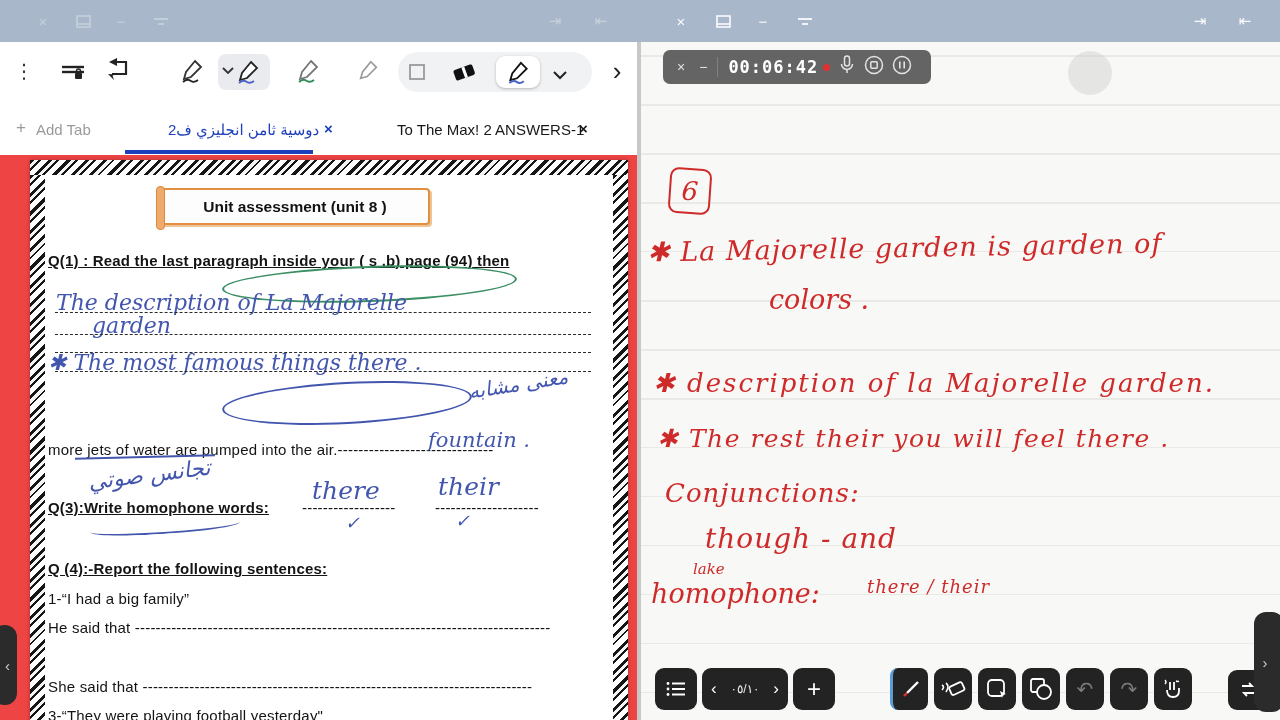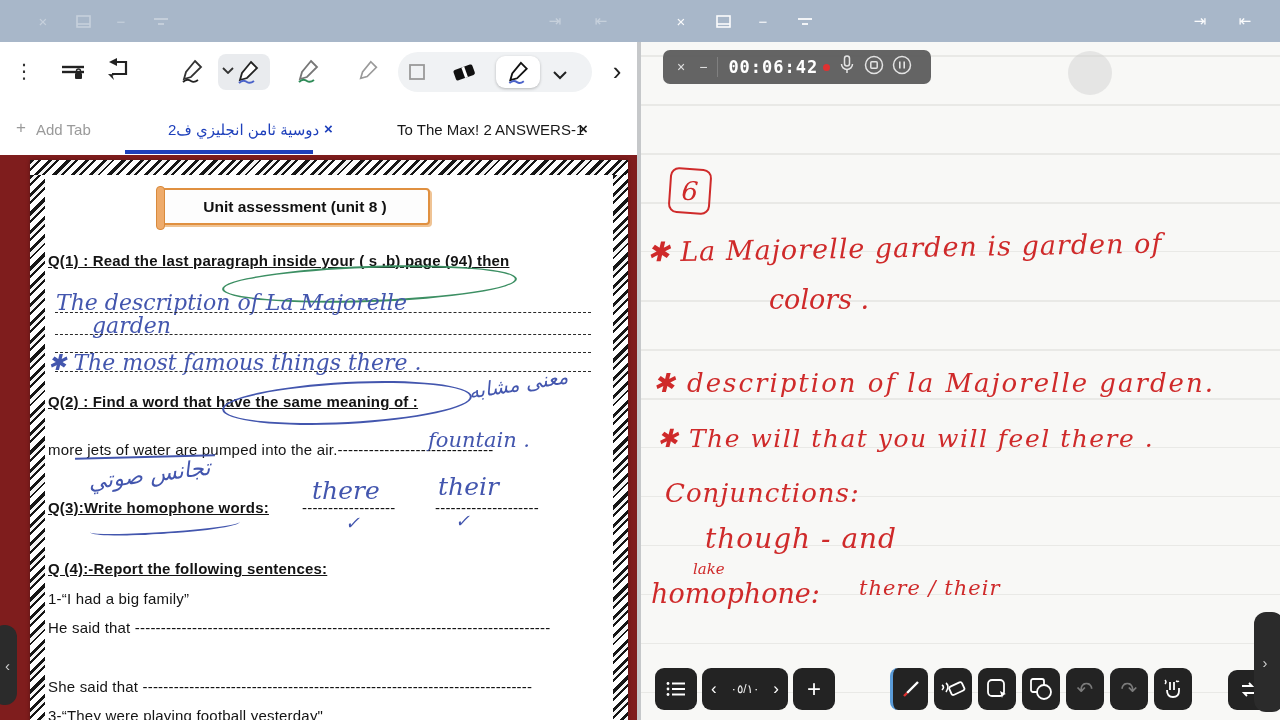--- a/index.html
+++ b/index.html
@@ -12,21 +12,21 @@
            width:30px; color:#fff; font-size:15px; }
   .faded { opacity:.35; }
   .bright{ opacity:.95; }
   
   .toolbar { position:absolute; left:0; top:42px; width:637px; height:58px; background:#fff; }
   .tico { position:absolute; top:0; height:58px; display:flex; align-items:center; justify-content:center; }
   .tabrow { position:absolute; left:0; top:100px; width:637px; height:55px; background:#fff; }
   .pillgroup { position:absolute; left:398px; top:10px; width:194px; height:40px; background:#f0f2f4; border-radius:20px; }
   .selbox-gray { position:absolute; left:218px; top:12px; width:52px; height:36px; background:#e9ebee; border-radius:8px; }
   .selbox-white{ position:absolute; left:98px; top:4px; width:44px; height:32px; background:#fff; border-radius:9px; box-shadow:0 1px 3px rgba(0,0,0,.25); }
-  .docarea { position:absolute; left:0; top:155px; width:637px; height:565px; background:#7f1d1d; }
+  .docarea { position:absolute; left:0; top:155px; width:637px; height:565px; background:#ef4444; }
   .page { position:absolute; left:30px; top:5px; width:598px; height:600px; background:#fff; box-shadow:0 0 4px rgba(0,0,0,.3); }
   .bstrip { position:absolute; background:
       repeating-linear-gradient(135deg, #161616 0 3px, #f4f4f4 3px 6px, #161616 6px 8px, #ffffff 8px 13px); }
   .docline { position:absolute; font-size:15px; color:#141414; white-space:nowrap; letter-spacing:.2px; }
   .bu { font-weight:bold; text-decoration:underline; }
   .dashline { position:absolute; border-bottom:1.6px dashed #2a2a2a; }
   .hwb { position:absolute; font-family:"DejaVu Serif", serif; font-style:italic; color:#4356ae; white-space:nowrap; }
   .hwr { position:absolute; font-family:"DejaVu Serif", serif; font-style:italic; color:#cf2a2a; white-space:nowrap; }
   .ellipse { position:absolute; border-radius:50%; }
   
@@ -182,21 +182,20 @@
     <div class="ellipse" style="left:192px; top:106px; width:295px; height:36px; border:2px solid #3c8f63; transform:rotate(-2deg)"></div>
 
     <span class="hwb" style="left:26px; top:130px; font-size:22px">The description of La Majorelle</span>
     <div class="dashline" style="left:25px; top:152px; width:536px"></div>
     <span class="hwb" style="left:62px; top:153px; font-size:22px">garden</span>
     <div class="dashline" style="left:25px; top:174px; width:536px"></div>
     <div class="dashline" style="left:25px; top:192px; width:536px"></div>
     <span class="hwb" style="left:18px; top:190px; font-size:22px">✱ The most famous things there .</span>
     <div class="dashline" style="left:25px; top:211px; width:536px"></div>
 
-    <span class="docline bu" style="left:18px; top:233px">Q(2) : Find a  word that have the same meaning of :</span>
     <div class="ellipse" style="left:192px; top:222px; width:250px; height:42px; border:2.2px solid #4356ae; transform:rotate(-3deg)"></div>
     <span class="hwb" style="left:438px; top:212px; font-size:20px; transform:rotate(-9deg)">معنى مشابه</span>
 
     <span class="docline" style="left:18px; top:281px">more jets of water are pumped into the air.------------------------------</span>
     <div class="abs" style="left:45px; top:296px; width:140px; border-bottom:2px solid #4356ae; transform:rotate(-1.5deg)"></div>
     <span class="hwb" style="left:398px; top:268px; font-size:21px">fountain .</span>
 
     <span class="hwb" style="left:58px; top:302px; font-size:22px; transform:rotate(-7deg)">تجانس صوتي</span>
     <span class="docline bu" style="left:18px; top:339px">Q(3):Write homophone words:</span>
     <div class="abs" style="left:60px; top:360px; width:150px; height:14px; border-bottom:2.5px solid #4356ae; border-radius:0 0 60% 40%; transform:rotate(-3deg)"></div>
@@ -252,26 +251,26 @@
   </div>
 
   <div class="abs" style="left:427px; top:9px; width:44px; height:44px; border-radius:50%; background:#cfcfcf; opacity:.45"></div>
 
   <div class="abs" style="left:28px; top:126px; width:42px; height:46px; border:2.2px solid #cf2a2a; border-radius:9px; transform:rotate(4deg); display:flex; align-items:center; justify-content:center">
     <span class="hwr" style="position:static; font-size:26px">6</span>
   </div>
   <span class="hwr" style="left:6px; top:190px; font-size:27px; transform:rotate(-1deg); letter-spacing:1px">✱ La Majorelle garden is garden of</span>
   <span class="hwr" style="left:128px; top:242px; font-size:27px">colors .</span>
   <span class="hwr" style="left:12px; top:326px; font-size:26px; letter-spacing:2px">✱ description of la Majorelle garden.</span>
-  <span class="hwr" style="left:16px; top:382px; font-size:25px; letter-spacing:1.5px">✱ The will that you will feel there .</span>
+  <span class="hwr" style="left:16px; top:382px; font-size:25px; letter-spacing:1.5px">✱ The rest their you will feel there .</span>
   <span class="hwr" style="left:24px; top:436px; font-size:26px; letter-spacing:1px">Conjunctions:</span>
   <span class="hwr" style="left:64px; top:480px; font-size:28px; letter-spacing:1px">though - and</span>
   <span class="hwr" style="left:52px; top:518px; font-size:15px">lake</span>
   <span class="hwr" style="left:10px; top:536px; font-size:27px">homophone:</span>
-  <span class="hwr" style="left:218px; top:534px; font-size:21px; letter-spacing:1px">there / their</span>
+  <span class="hwr" style="left:226px; top:534px; font-size:18px; letter-spacing:1px">there / their</span>
 
   <div class="dbtn" style="left:14px; top:626px; width:42px; height:42px">
     <svg width="20" height="16" viewBox="0 0 20 16">
         <circle cx="2" cy="2.5" r="1.4" fill="#fff"></circle>
         <circle cx="2" cy="8" r="1.4" fill="#fff"></circle>
         <circle cx="2" cy="13.5" r="1.4" fill="#fff"></circle>
         <line x1="6" y1="2.5" x2="19" y2="2.5" stroke="#fff" stroke-width="2"></line>
         <line x1="6" y1="8" x2="19" y2="8" stroke="#fff" stroke-width="2"></line>
         <line x1="6" y1="13.5" x2="19" y2="13.5" stroke="#fff" stroke-width="2"></line>
       </svg>

